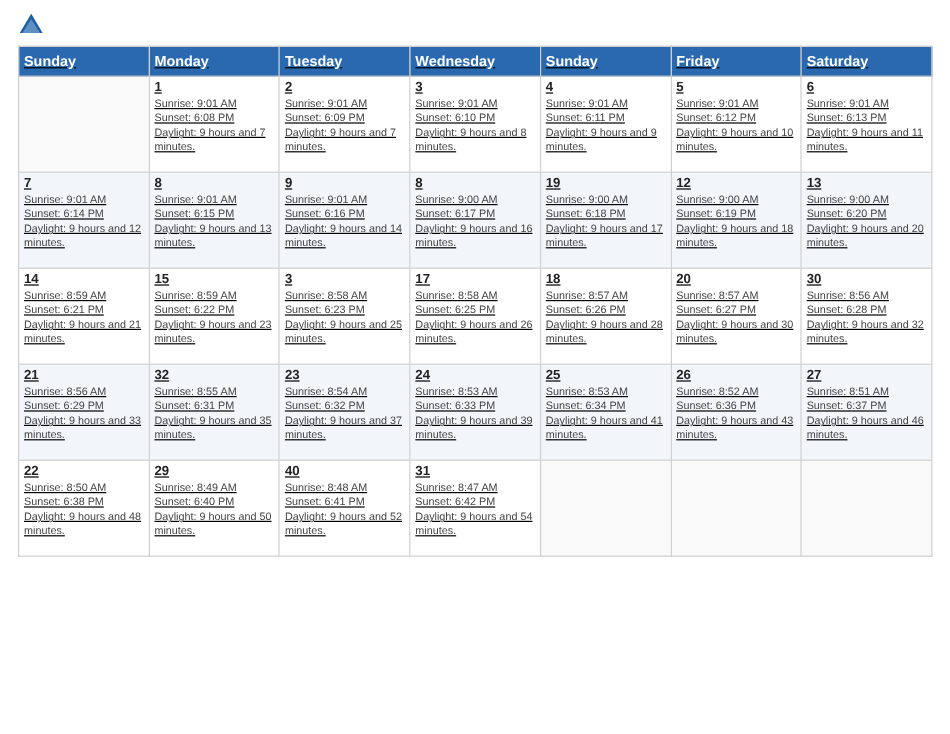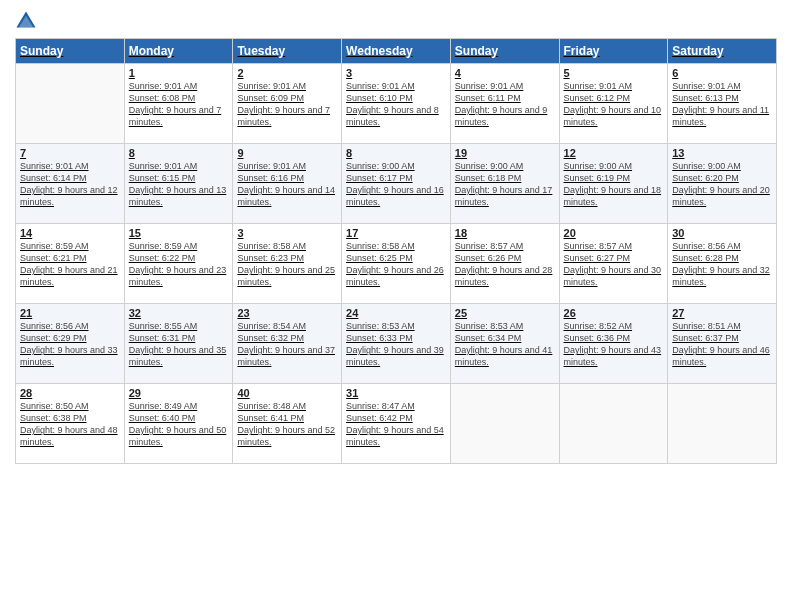--- a/index.html
+++ b/index.html
@@ -247,21 +247,21 @@
             <span class="day-number">26</span>
             <div class="day-info">Sunrise: 8:52 AM<br>Sunset: 6:36 PM<br>Daylight: 9 hours and 43 minutes.</div>
           </td>
           <td>
             <span class="day-number">27</span>
             <div class="day-info">Sunrise: 8:51 AM<br>Sunset: 6:37 PM<br>Daylight: 9 hours and 46 minutes.</div>
           </td>
         </tr>
         <tr>
           <td>
-            <span class="day-number">28</span>
+            <span class="day-number">22</span>
             <div class="day-info">Sunrise: 8:50 AM<br>Sunset: 6:38 PM<br>Daylight: 9 hours and 48 minutes.</div>
           </td>
           <td>
             <span class="day-number">29</span>
             <div class="day-info">Sunrise: 8:49 AM<br>Sunset: 6:40 PM<br>Daylight: 9 hours and 50 minutes.</div>
           </td>
           <td>
             <span class="day-number">40</span>
             <div class="day-info">Sunrise: 8:48 AM<br>Sunset: 6:41 PM<br>Daylight: 9 hours and 52 minutes.</div>
           </td>

